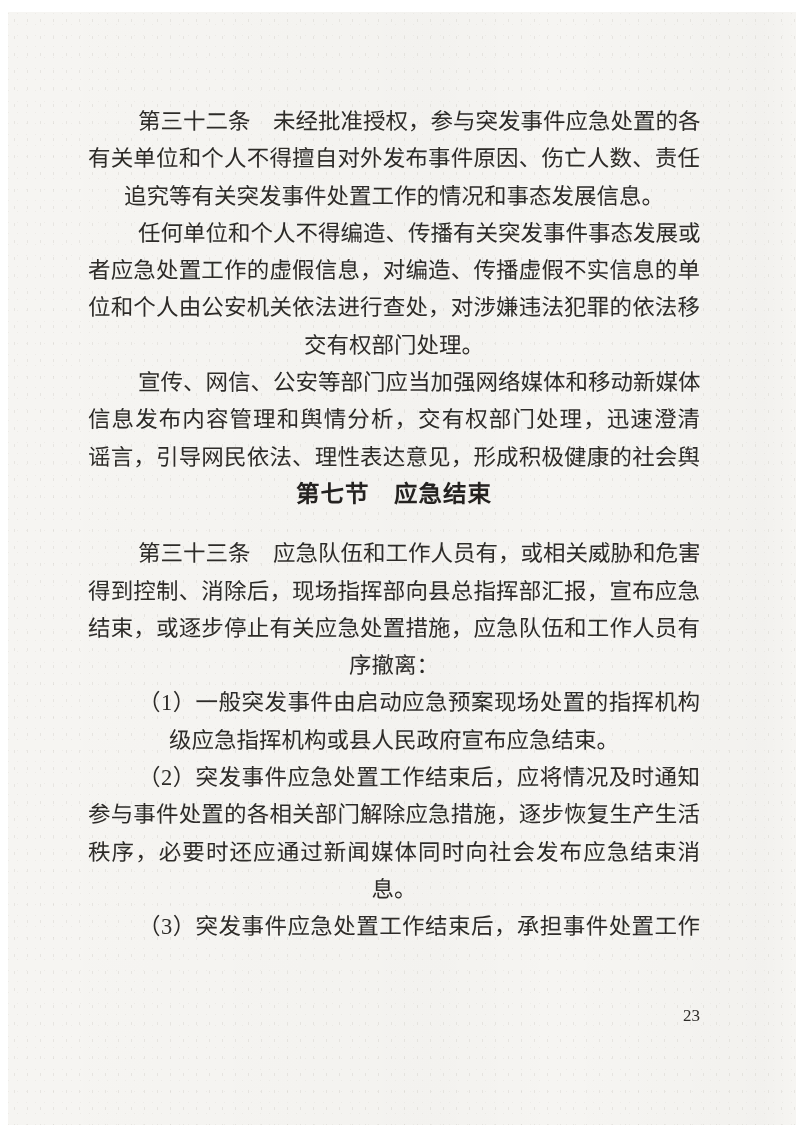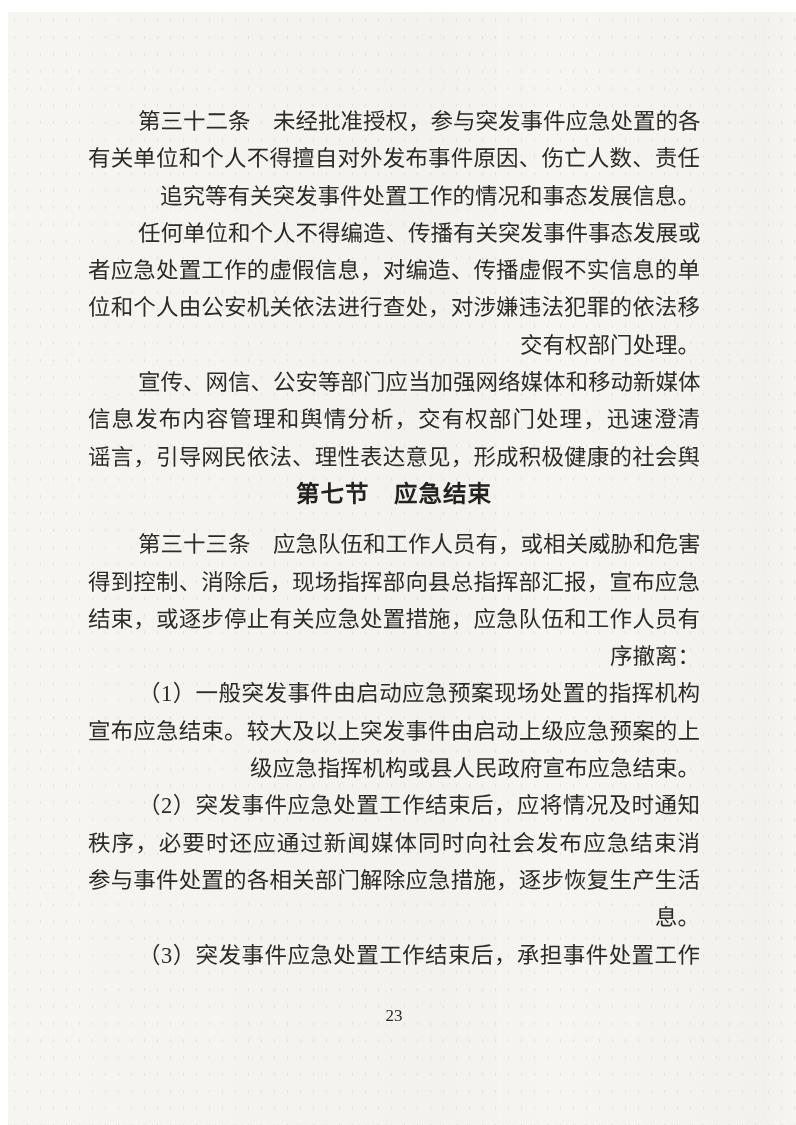--- a/index.html
+++ b/index.html
@@ -36,47 +36,47 @@
     left: 80px;   
     top: 91px;    
     width: 612px; 
     color: #2d2b28;
   }
   .line {
     height: 37.3px;
     line-height: 37.3px;
     font-size: 22.5px;
     white-space: nowrap;
-    text-align: right;
+    text-align: center;
     letter-spacing: 0;
   }
   .line.fill {
     text-align: justify;
     text-align-last: justify;
     text-justify: inter-character;
   }
   .line.indent {
     padding-left: 50px; 
   }
   .heading-line {
     height: 37.3px;
     line-height: 37.3px;
-    margin-bottom: 13px;
+    margin-bottom: 22px;
     font-size: 23.5px;
     font-weight: bold;
     text-align: center;
     color: #242220;
     letter-spacing: 1px;
   }
   .page-number {
     position: absolute;
     left: 80px;
     top: 994px;
     width: 612px;
-    text-align: center;
+    text-align: right;
     font-size: 17px;
     color: #2d2b28;
     font-family: "Liberation Serif", "DejaVu Serif", serif;
   }
 </style>
 </head>
 <body>
 
 <div class="page">
   <div class="text-block" id="text-block">
@@ -89,22 +89,21 @@
       <div class="line">交有权部门处理。</div>
       <div class="line indent fill">宣传、网信、公安等部门应当加强网络媒体和移动新媒体</div>
       <div class="line fill">信息发布内容管理和舆情分析，交有权部门处理，迅速澄清</div>
       <div class="line fill">谣言，引导网民依法、理性表达意见，形成积极健康的社会舆</div>
       <div class="heading-line">第七节　应急结束</div>
       <div class="line indent fill">第三十三条　应急队伍和工作人员有，或相关威胁和危害</div>
       <div class="line fill">得到控制、消除后，现场指挥部向县总指挥部汇报，宣布应急</div>
       <div class="line fill">结束，或逐步停止有关应急处置措施，应急队伍和工作人员有</div>
       <div class="line">序撤离：</div>
       <div class="line indent fill">（1）一般突发事件由启动应急预案现场处置的指挥机构</div>
-      <div class="line fill">宣布应急结束。较大及以上突发事件由启动上级应急预案的上</div>
       <div class="line">级应急指挥机构或县人民政府宣布应急结束。</div>
       <div class="line indent fill">（2）突发事件应急处置工作结束后，应将情况及时通知</div>
+      <div class="line fill">参与事件处置的各相关部门解除应急措施，逐步恢复生产生活</div>
       <div class="line fill">秩序，必要时还应通过新闻媒体同时向社会发布应急结束消</div>
-      <div class="line fill">参与事件处置的各相关部门解除应急措施，逐步恢复生产生活</div>
       <div class="line">息。</div>
       <div class="line indent fill">（3）突发事件应急处置工作结束后，承担事件处置工作</div>
     </div>
   <div class="page-number">23</div>
 </div>
 
 </body></html>

